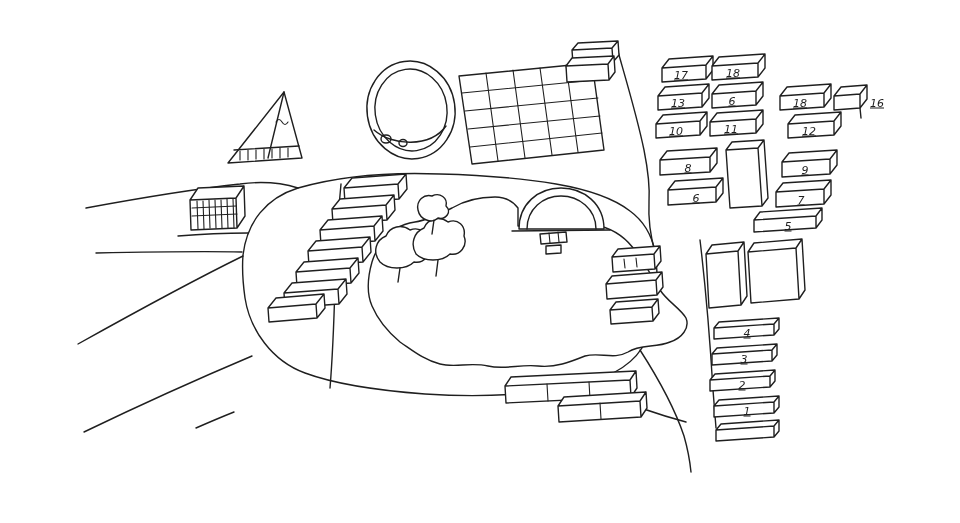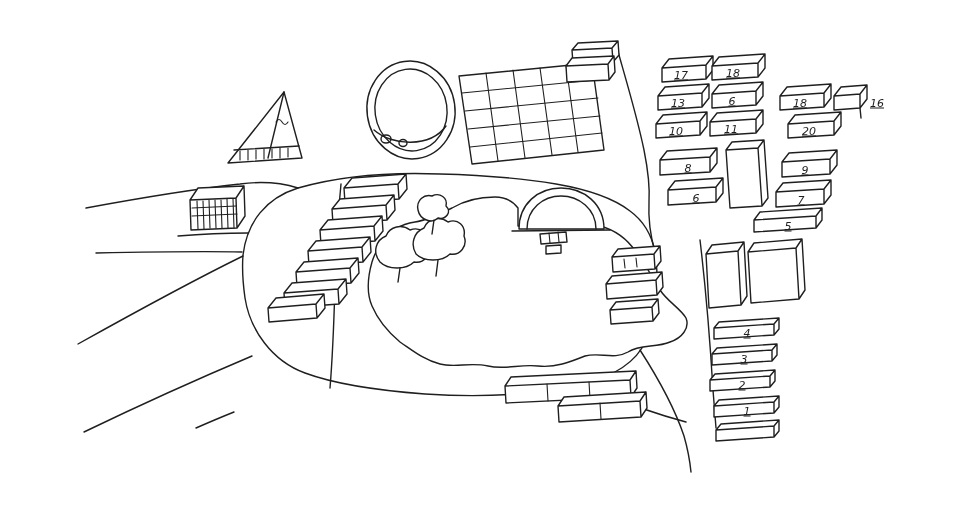--- a/index.html
+++ b/index.html
@@ -150,21 +150,21 @@
   </svg>
 
   <span class="lbl" style="left:681px;top:75px">17</span>
   <span class="lbl" style="left:733px;top:73px">18</span>
   <span class="lbl" style="left:678px;top:103px">13</span>
   <span class="lbl" style="left:732px;top:101px">6</span>
   <span class="lbl" style="left:800px;top:103px">18</span>
   <span class="lbl" style="left:877px;top:103px">16</span>
   <span class="lbl" style="left:676px;top:131px">10</span>
   <span class="lbl" style="left:731px;top:129px">11</span>
-  <span class="lbl" style="left:809px;top:131px">20</span>
+  <span class="lbl" style="left:809px;top:131px">12</span>
   <span class="lbl" style="left:688px;top:168px">8</span>
   <span class="lbl" style="left:805px;top:170px">9</span>
   <span class="lbl" style="left:696px;top:198px">6</span>
   <span class="lbl" style="left:801px;top:200px">7</span>
   <span class="lbl" style="left:788px;top:226px">5</span>
   <span class="lbl" style="left:747px;top:333px">4</span>
   <span class="lbl" style="left:744px;top:359px">3</span>
   <span class="lbl" style="left:742px;top:385px">2</span>
   <span class="lbl" style="left:747px;top:411px">1</span>
 

